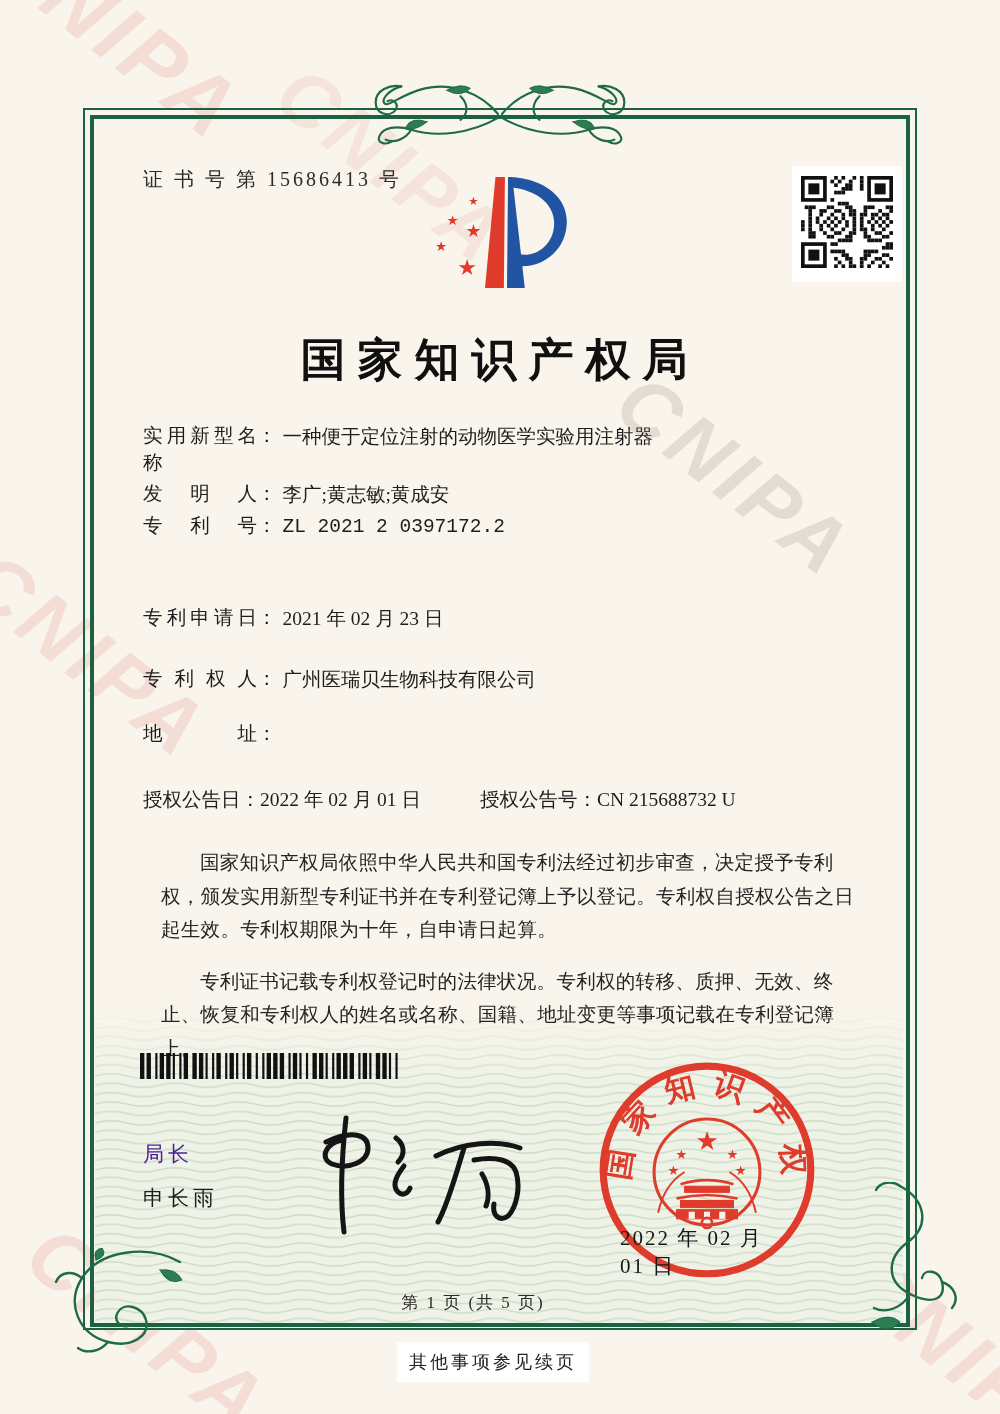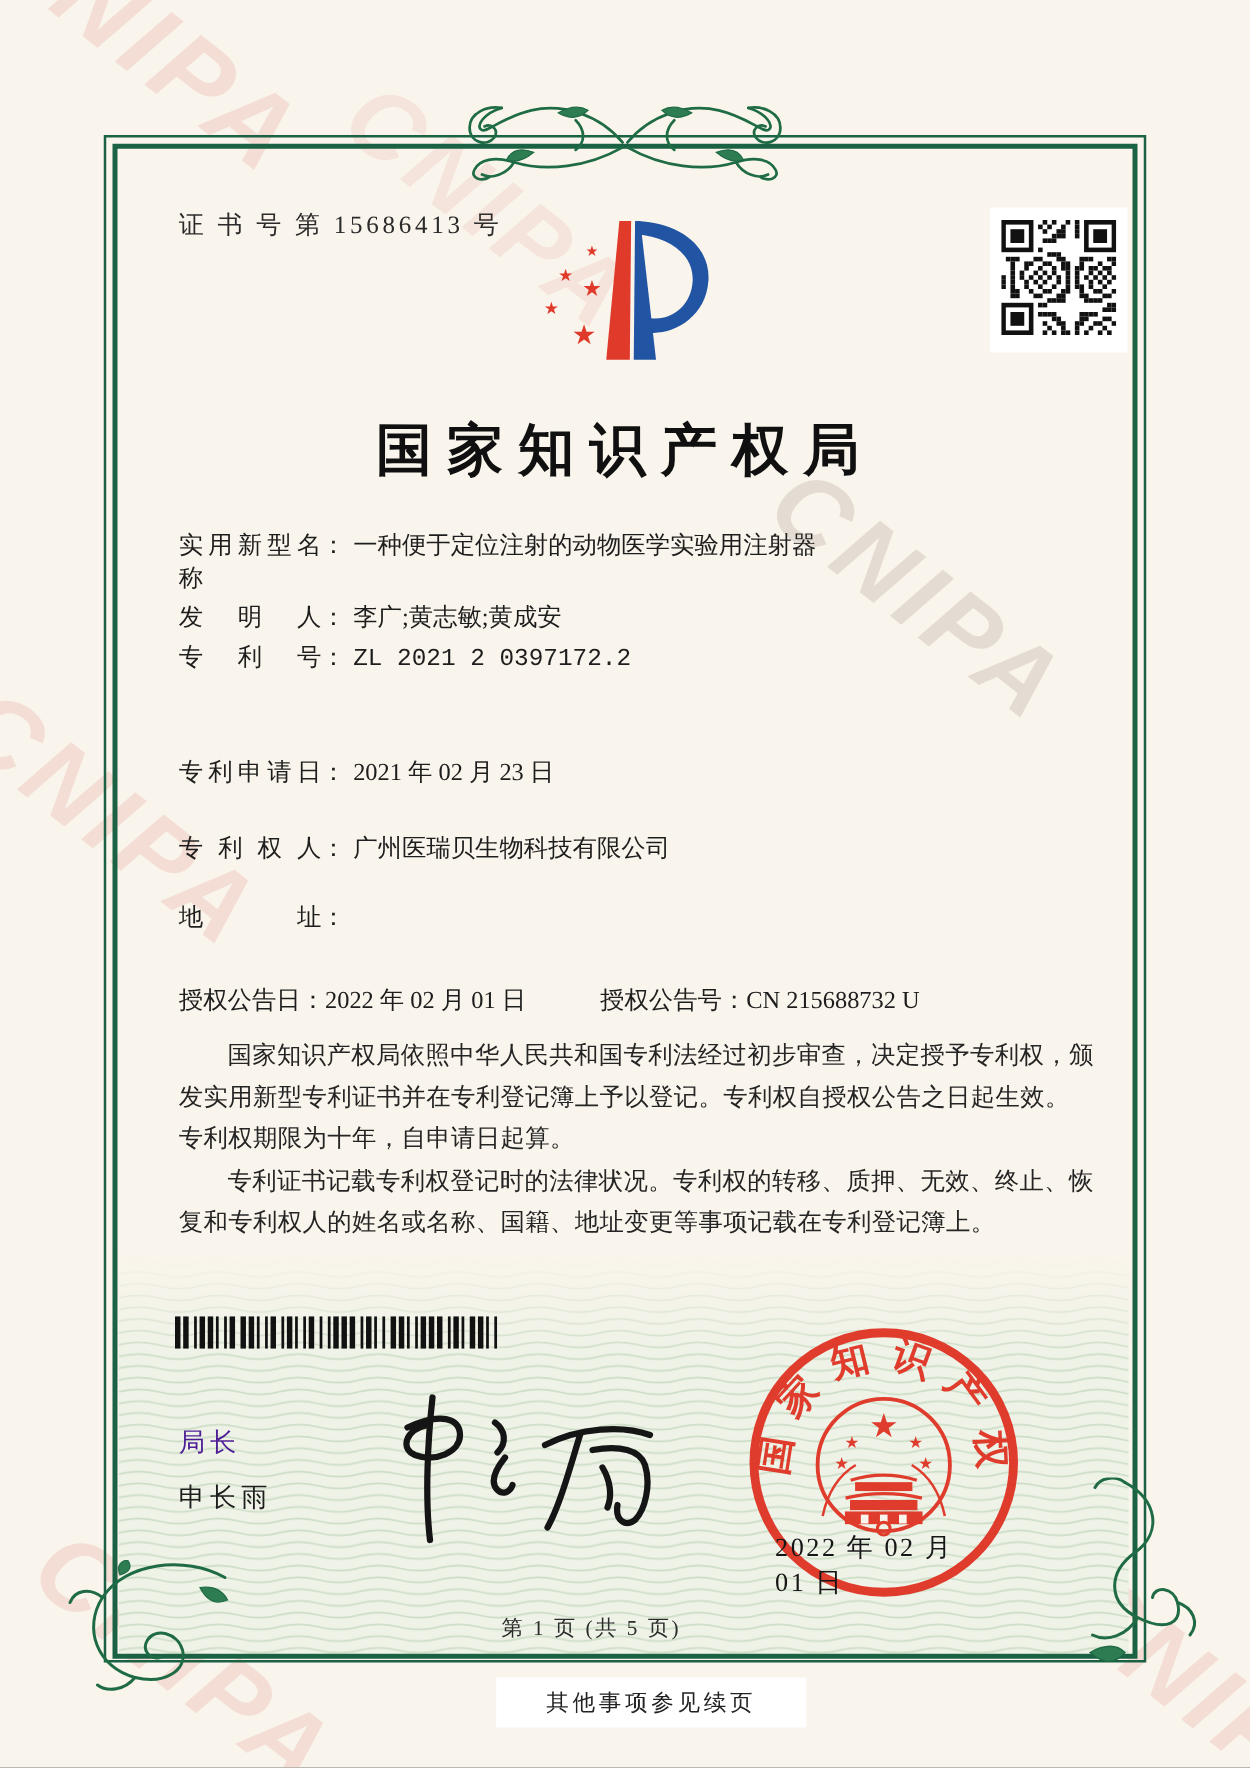--- a/index.html
+++ b/index.html
@@ -35,32 +35,32 @@
   .title{position:absolute;left:0;top:300px;width:1000px;text-align:center;
       font-size:45px;font-weight:bold;letter-spacing:12px;color:#101010;}
   .frow{position:absolute;left:143px;font-size:19.5px;color:#1d1d1d;display:flex;align-items:flex-start;}
   .flabel{display:inline-block;width:114px;text-align:justify;text-align-last:justify;flex:none;}
   .fcolon{flex:none;margin-right:6px;}
   .fvalue{display:inline-block;max-width:630px;line-height:1.55;}
   .grant-row{position:absolute;left:143px;top:786px;width:740px;font-size:19.5px;color:#1d1d1d;}
   .grant-no{position:absolute;left:337px;top:0;}
   .paras{position:absolute;left:143px;top:828px;width:732px;font-size:19.5px;
       line-height:1.72;color:#242424;letter-spacing:0.3px;}
-  .paras p{margin:0;text-indent:2em;}
+  .paras p{margin:18px;text-indent:2em;}
   .barcode{position:absolute;left:140px;top:1053px;width:262px;height:26px;}
   .signer-title{position:absolute;left:143px;top:1140px;font-size:21px;color:#4c1d95;letter-spacing:4px;}
   .signer-name{position:absolute;left:143px;top:1184px;font-size:21px;color:#1d1d1d;letter-spacing:4px;}
   .signature{position:absolute;left:268px;top:1104px;z-index:6;}
   .seal{position:absolute;left:595px;top:1058px;z-index:6;}
   .seal-date{position:absolute;left:620px;top:1224px;z-index:7;font-size:21px;
       letter-spacing:2px;color:#161616;}
   .page-info{position:absolute;left:143px;top:1291px;width:660px;text-align:center;
       font-size:17px;color:#2b2b2b;letter-spacing:2px;}
   .cont-note{position:absolute;left:397px;top:1342px;background:#ffffff;
-      padding:8px 40px;font-size:18px;letter-spacing:3px;color:#222;z-index:6;}
+      padding:8px 12px;font-size:18px;letter-spacing:3px;color:#222;z-index:6;}
 </style>
 </head>
 <body>
 
 <div class="page">
 
   <div class="wm wm-pink" style="left:-30px;top:-18px;font-size:86px;">CNIPA</div>
   <div class="wm wm-pink" style="left:258px;top:120px;font-size:78px;opacity:.75;">CNIPA</div>
   <div class="wm wm-grey" style="left:598px;top:430px;font-size:80px;">CNIPA</div>
   <div class="wm wm-pink" style="left:-52px;top:608px;font-size:82px;">CNIPA</div>

